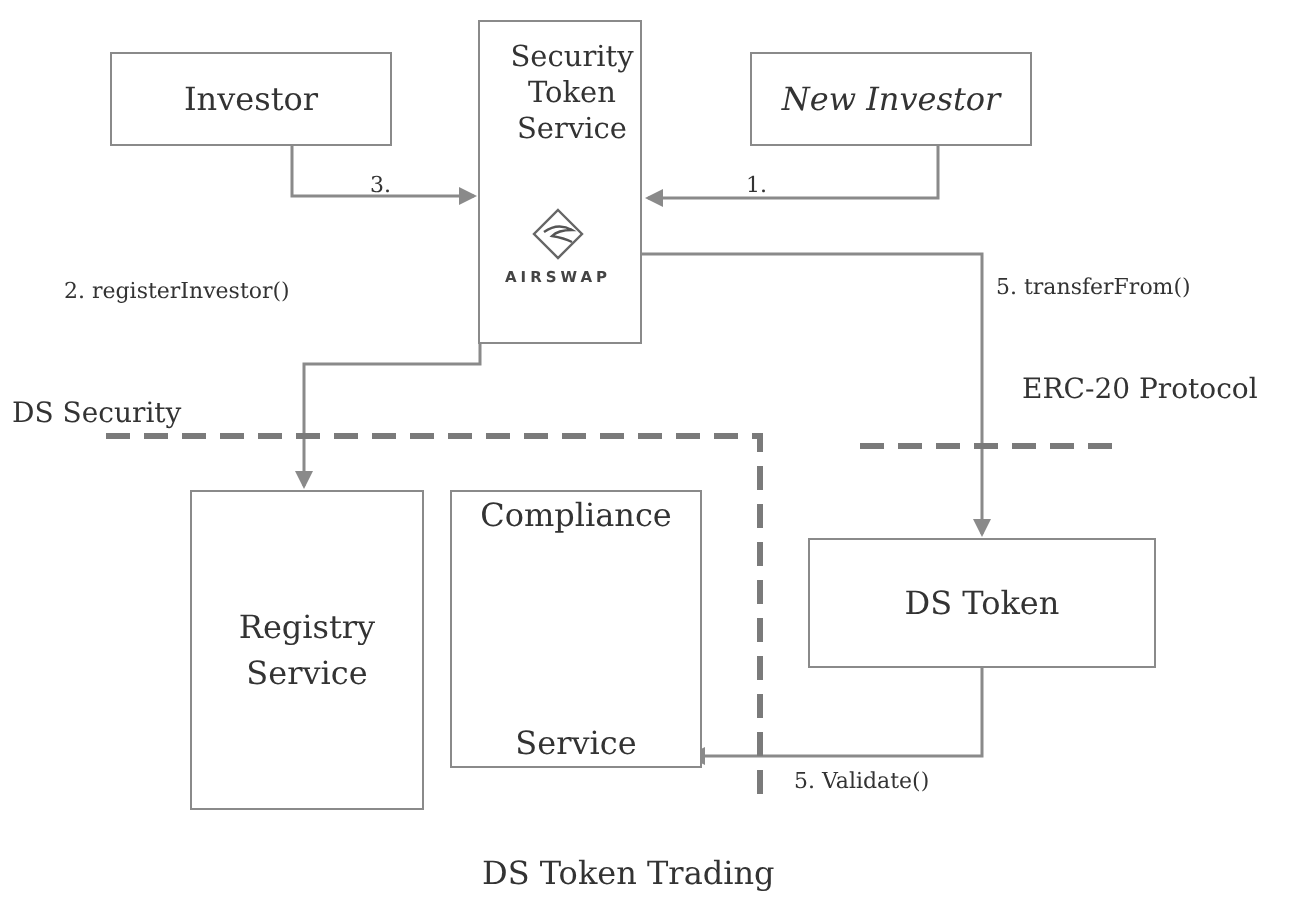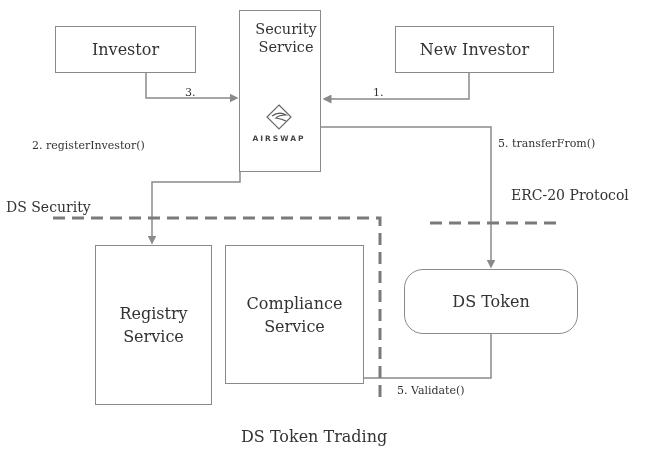--- a/index.html
+++ b/index.html
@@ -36,50 +36,51 @@
 
   <polyline points="53,218 380,218 380,404" fill="none" stroke="#7a7a7a" stroke-width="3" stroke-dasharray="12,7"></polyline>
 
   <line x1="430" y1="223" x2="558" y2="223" stroke="#7a7a7a" stroke-width="3" stroke-dasharray="12,7"></line>
 </svg>
 
 <div class="box t16" style="left:55px;top:26px;width:141px;height:47px;">
   <span>Investor</span>
 </div>
 
-<div class="box t16" style="left:395px;top:26px;width:159px;height:47px;">
+<div class="box t16" style="left:375px;top:26px;width:141px;height:47px;font-style:italic;">
   <span>New Investor</span>
 </div>
 
 <div class="box" style="left:239px;top:10px;width:82px;height:162px;align-items:flex-start;padding-left:12px;">
   <div class="t15" style="margin-top:9px;">
     <div>Security</div>
+    <div>Token</div>
     <div>Service</div>
   </div>
 </div>
 
 <div class="logo">
   <svg width="30" height="28" viewBox="0 0 30 28" style="position:static;">
     <path d="M15,2 L27,14 L15,26 L3,14 Z" fill="none" stroke="#666" stroke-width="1.2"></path>
     <path d="M8,13 Q15,8 22,12 Q15,12 12,15 Q18,16 22,18" fill="none" stroke="#555" stroke-width="1.2"></path>
   </svg>
   <span class="logo-text">AIRSWAP</span>
 </div>
 
 <div class="box t16" style="left:95px;top:245px;width:117px;height:160px;flex-direction:column;">
   <span>Registry</span>
   <span>Service</span>
 </div>
 
-<div class="box t16" style="left:225px;top:245px;width:139px;height:139px;flex-direction:column;">
+<div class="box t16" style="left:225px;top:245px;width:126px;height:139px;flex-direction:column;justify-content:space-between;">
   <span>Compliance</span>
   <span>Service</span>
 </div>
 
-<div class="box t16" style="left:404px;top:269px;width:174px;height:65px;border-radius:19px;">
+<div class="box t16" style="left:404px;top:269px;width:174px;height:65px;">
   <span>DS Token</span>
 </div>
 
 <span class="lbl small" style="left:185px;top:86px;">3.</span>
 <span class="lbl small" style="left:373px;top:86px;">1.</span>
 <span class="lbl small" style="left:32px;top:139px;">2. registerInvestor()</span>
 <span class="lbl small" style="left:498px;top:137px;">5. transferFrom()</span>
 <span class="lbl small" style="left:397px;top:384px;">5. Validate()</span>
 
 <span class="lbl proto" style="left:6px;top:199px;">DS Security</span>

